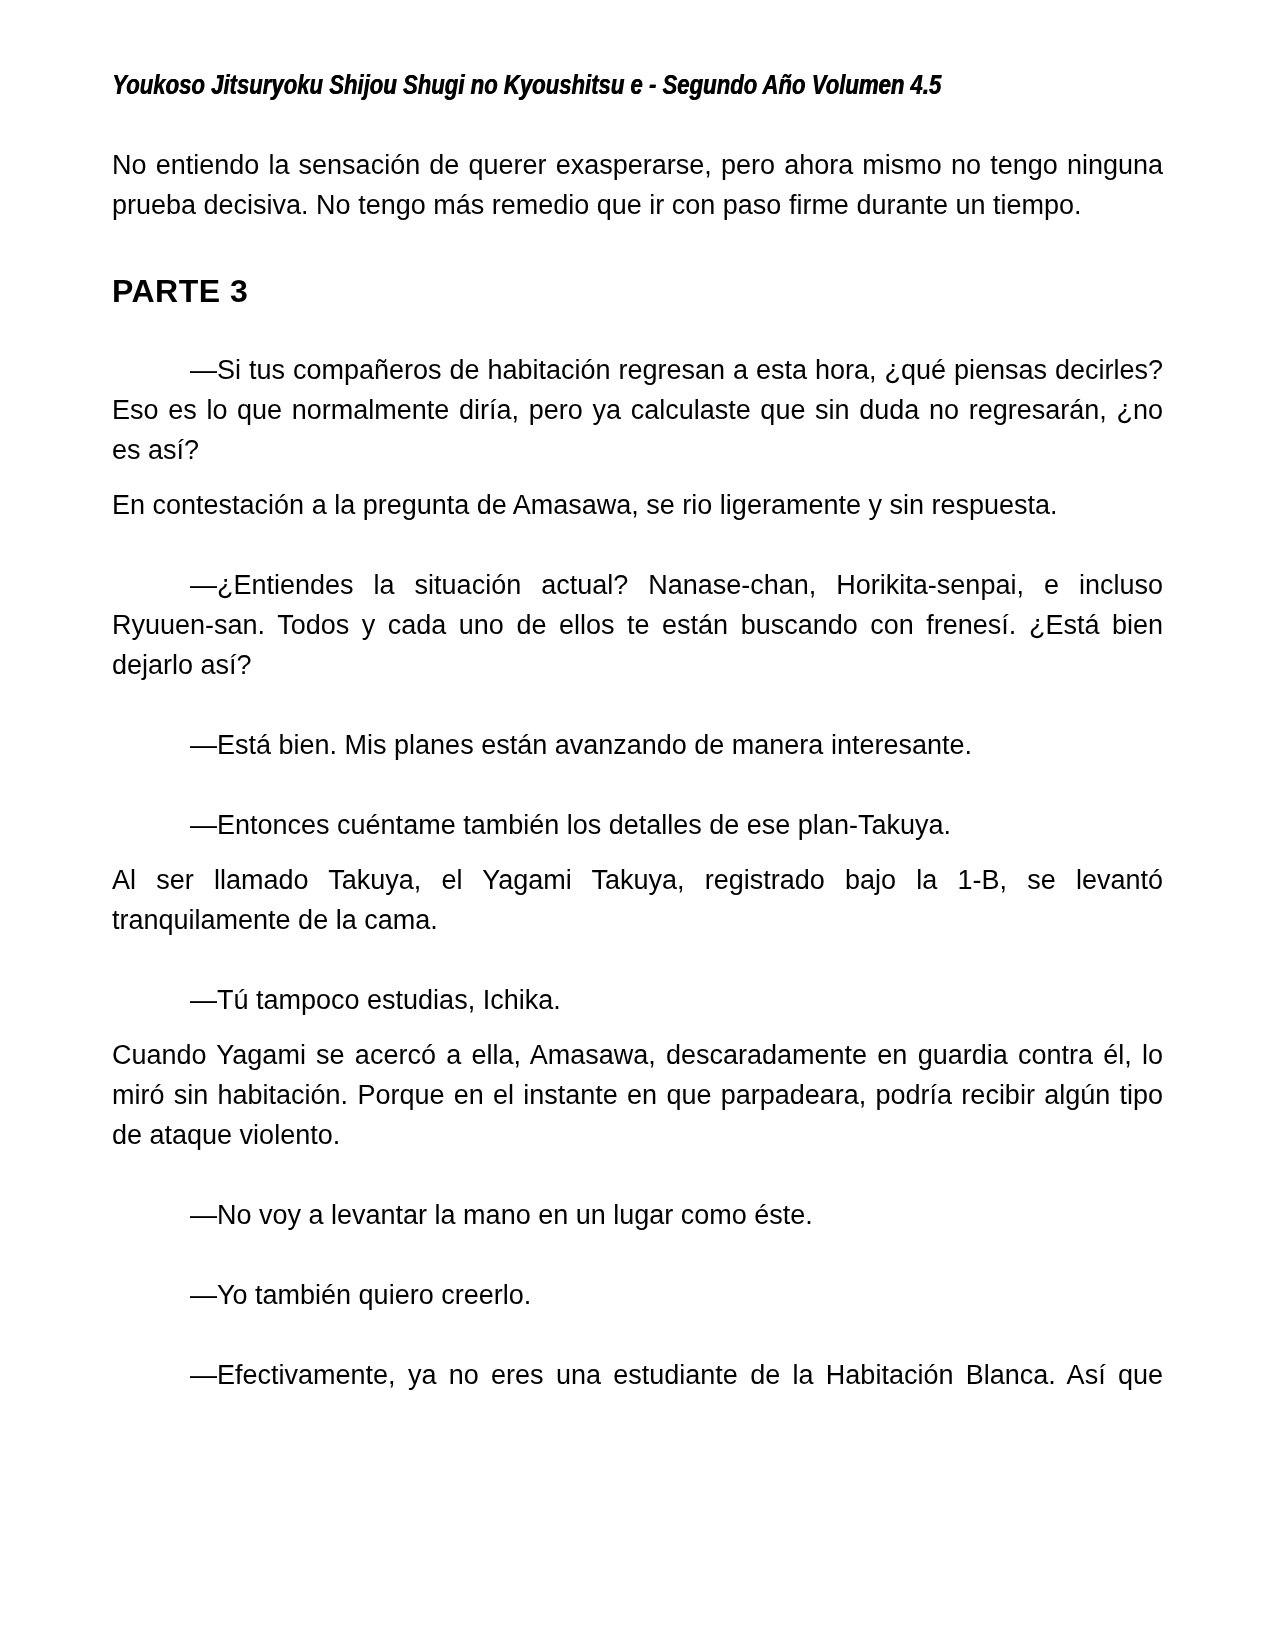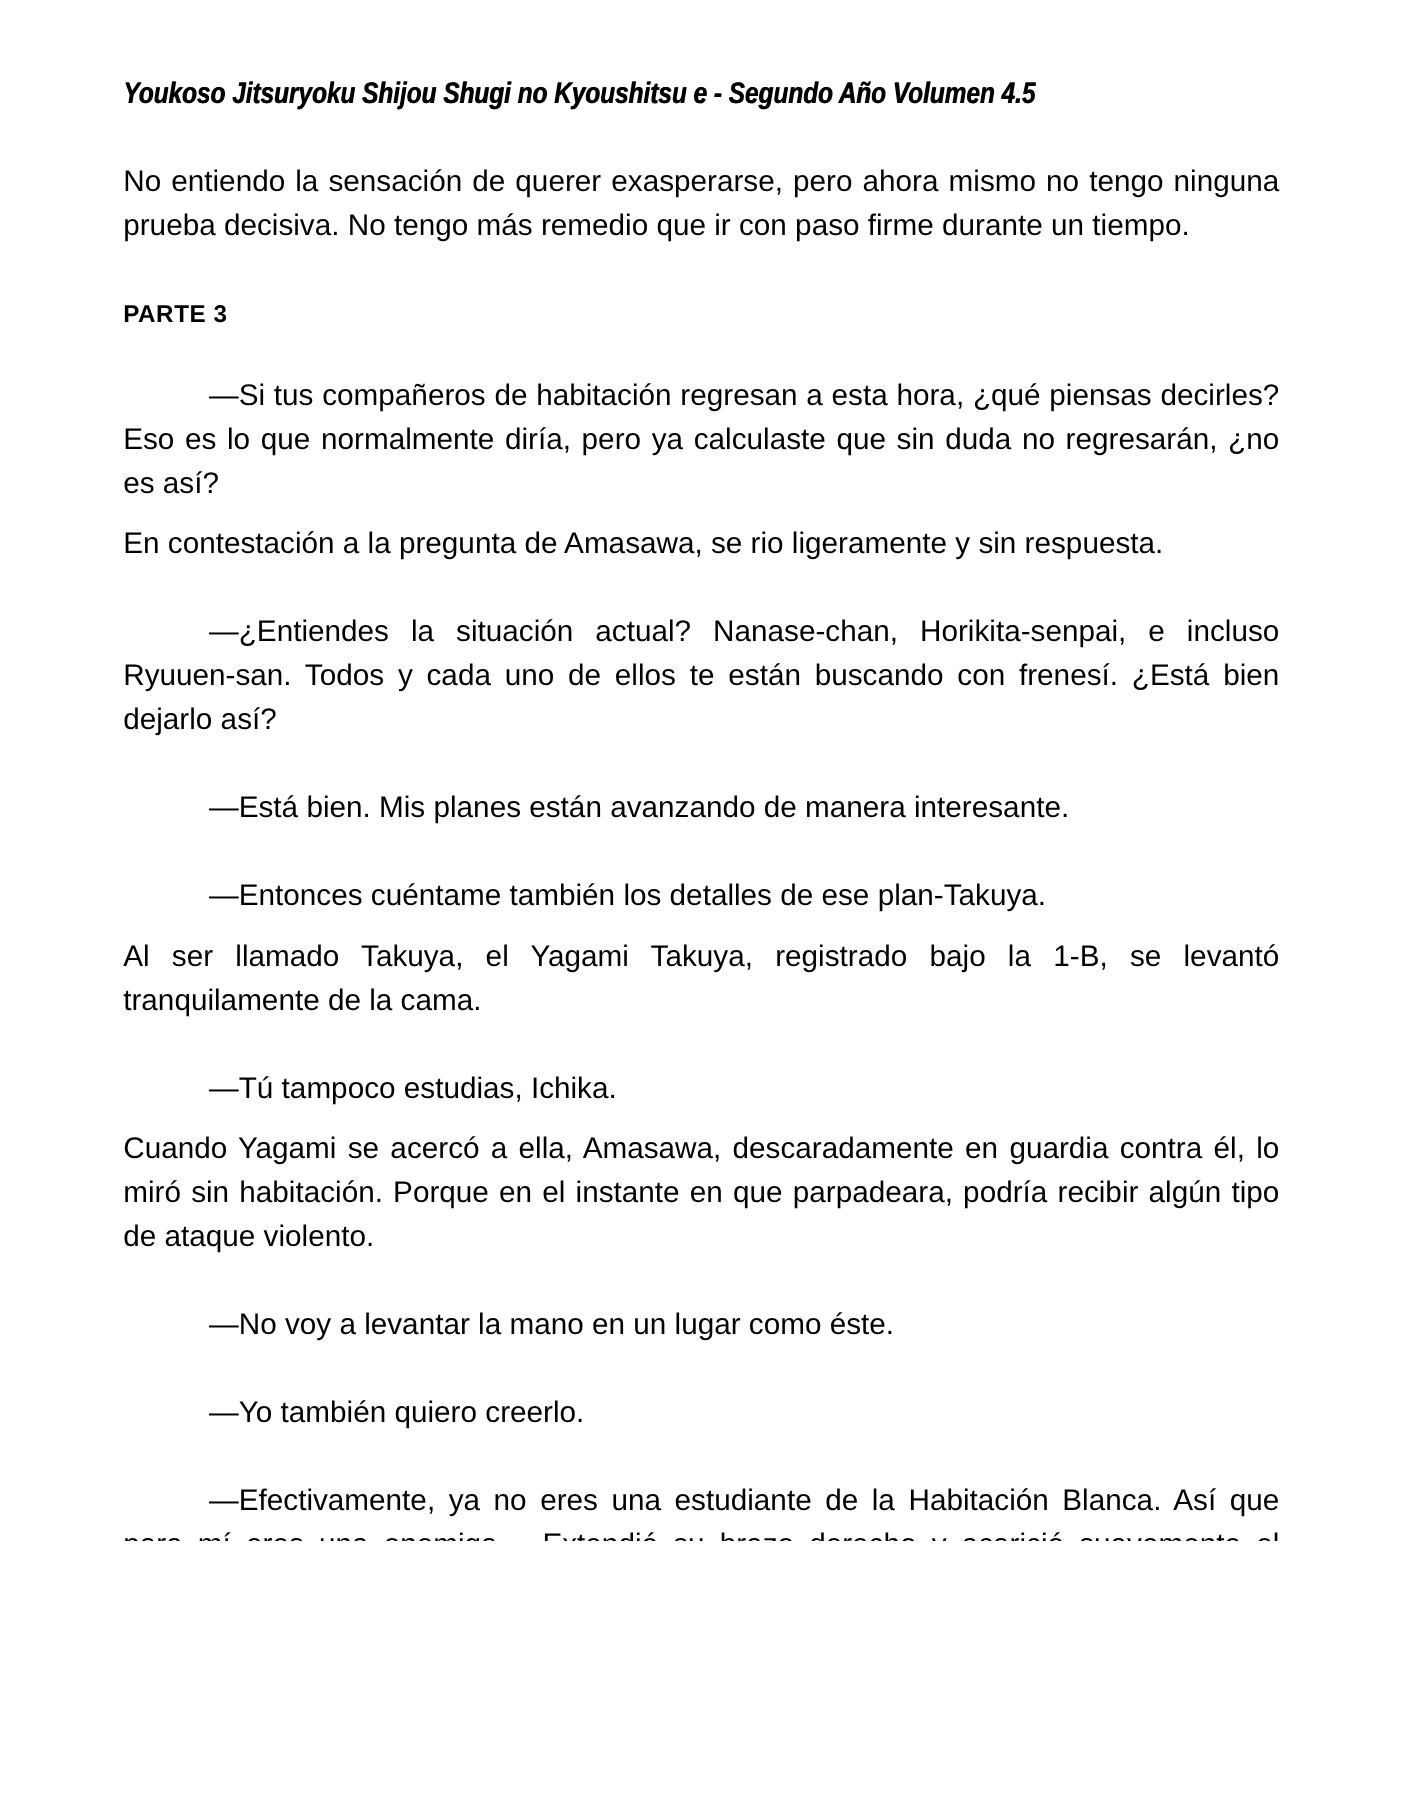--- a/index.html
+++ b/index.html
@@ -35,21 +35,21 @@
     font-size: 27px;
     line-height: 40px;
     text-align: justify;
     margin: 0 0 15px 0;
   }
   .bodytext p.dialogue {
     text-indent: 78px;
     margin-top: 40px;
   }
   h2.part-heading {
-    font-size: 22px;
+    font-size: 32px;
     font-weight: bold;
     font-style: normal;
     margin: 48px 0 22px 0;
     letter-spacing: 0.5px;
   }
   .footer {
     position: absolute;
     left: 110px;
     right: 110px;
     top: 1548px;

